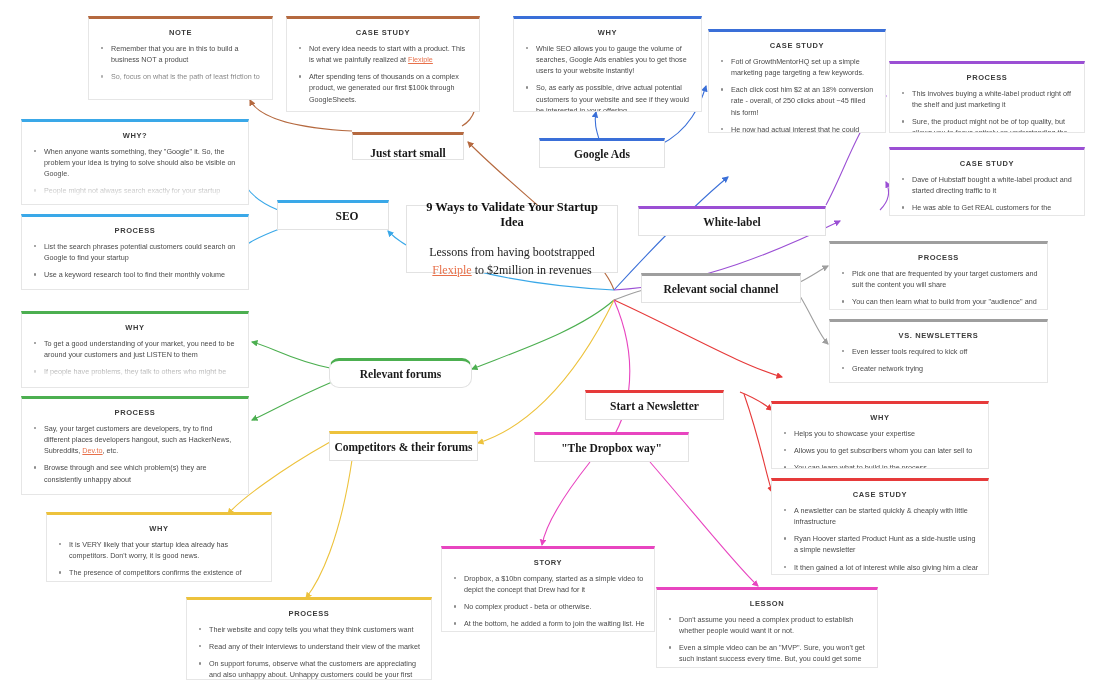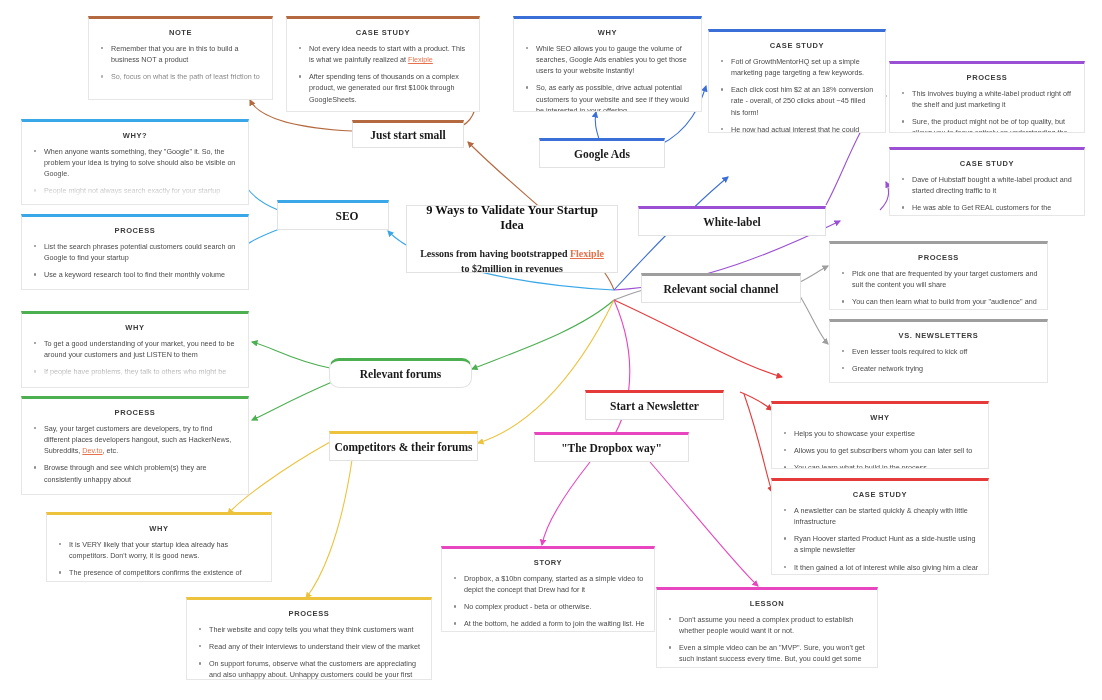--- a/index.html
+++ b/index.html
@@ -54,22 +54,22 @@
   .central{
     position:absolute;background:#ffffff;border:1px solid #e2e2e2;
     box-sizing:border-box;display:flex;flex-direction:column;
     align-items:center;justify-content:center;text-align:center;padding:8px 10px;
   }
   .central .c-title{
     font-family:"Liberation Serif", serif;font-weight:bold;
     font-size:12.5px;color:#111;margin-bottom:7px;
   }
   .central .c-sub{
-    font-family:"Liberation Serif", serif;font-weight:bold;
-    font-size:10px;color:#222;line-height:1.5;
+    font-family:"Liberation Serif", serif;font-weight:normal;
+    font-size:12px;color:#222;line-height:1.5;
   }
 </style>
 </head>
 <body>
 
 <div id="canvas">
 
   <svg class="links" viewBox="0 0 1102 700">
     <defs>
       <marker id="ah-brown" markerWidth="7" markerHeight="7" refX="5" refY="3" orient="auto">
@@ -142,21 +142,21 @@
     </g>
   </svg>
 
   <div class="central" style="left:406px;top:205px;width:212px;height:68px;gap:6px;">
     <div class="c-title">9 Ways to Validate Your Startup Idea</div>
     <div class="c-sub">
       <span>Lessons from having bootstrapped </span><span class="lnk">Flexiple</span><span> to $2million in revenues</span>
     </div>
   </div>
 
-  <div class="topic" style="left:352px;top:120px;width:112px;height:28px;border-top-color:#b5693f;">
+  <div class="topic" style="left:352px;top:132px;width:112px;height:28px;border-top-color:#b5693f;align-items:flex-end;">
     <span>Just start small</span>
     </div>
 
   <div class="topic" style="left:539px;top:138px;width:126px;height:30px;border-top-color:#3a6fd8;">
     <span>Google Ads</span>
     </div>
 
   <div class="topic" style="left:277px;top:200px;width:112px;height:30px;border-top-color:#3aa8e8;padding-left:28px;">
     <span>SEO</span>
     </div>

